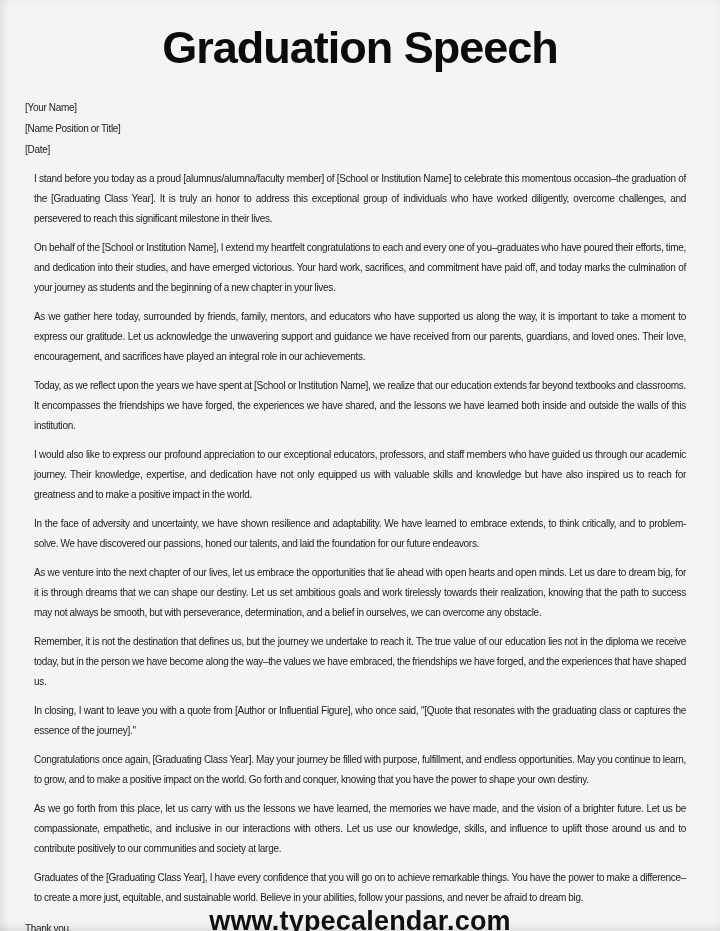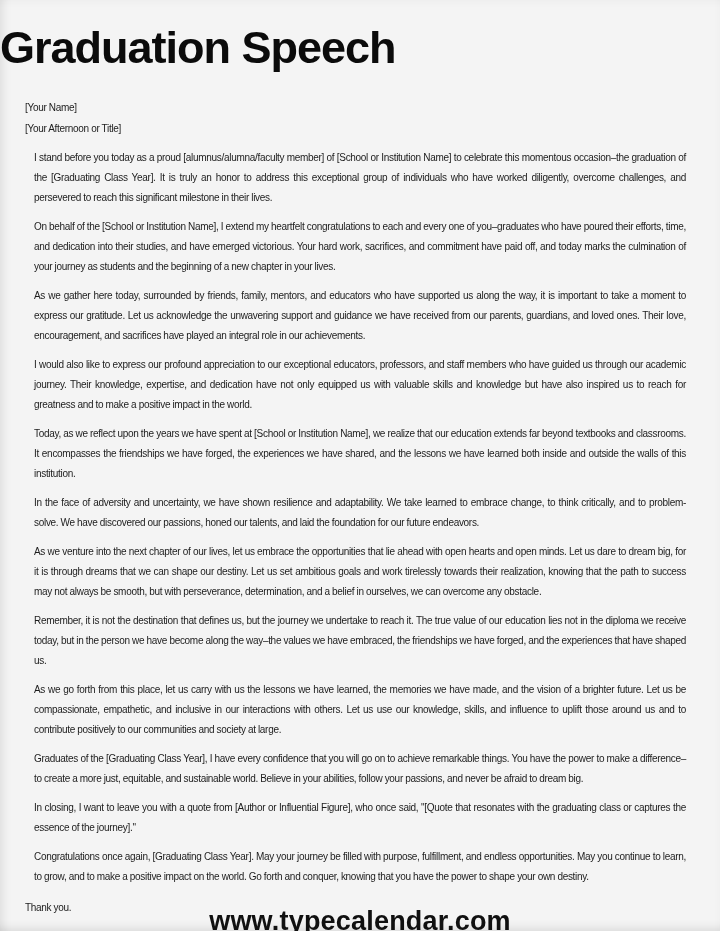--- a/index.html
+++ b/index.html
@@ -18,21 +18,21 @@
       color: #1c1c1c;
       box-shadow:
         inset 12px 0 10px -9px rgba(0,0,0,0.09),
         inset 0 -12px 10px -9px rgba(0,0,0,0.10),
         inset 0 10px 10px -9px rgba(0,0,0,0.04),
         inset -8px 0 8px -8px rgba(0,0,0,0.03);
     }
     .title {
       margin: 0;
       padding-top: 25px;
-      text-align: left;
+      text-align: center;
       font-size: 45px;
       line-height: 1;
       font-weight: 700;
       letter-spacing: -1px;
       color: #0b0b0b;
     }
     .content {
       padding: 0 25px;
       font-size: 10px;
       letter-spacing: -0.3px;
@@ -62,58 +62,59 @@
 <body>
 
 <div class="doc">
 
   <h1 class="title">Graduation Speech</h1>
 
   <div class="content">
 
     <div class="letterhead">
       <p>[Your Name]</p>
-      <p>[Your Afternoon or Title]</p>
+      <p>[Name Position or Title]</p>
+      <p>[Date]</p>
     </div>
 
 
     <div class="para">
       <p>I stand before you today as a proud [alumnus/alumna/faculty member] of [School or Institution Name] to celebrate this momentous occasion–the graduation of the [Graduating Class Year]. It is truly an honor to address this exceptional group of individuals who have worked diligently, overcome challenges, and persevered to reach this significant milestone in their lives.</p>
       <p>On behalf of the [School or Institution Name], I extend my heartfelt congratulations to each and every one of you–graduates who have poured their efforts, time, and dedication into their studies, and have emerged victorious. Your hard work, sacrifices, and commitment have paid off, and today marks the culmination of your journey as students and the beginning of a new chapter in your lives.</p>
     </div>
 
     <div class="para">
       <p>As we gather here today, surrounded by friends, family, mentors, and educators who have supported us along the way, it is important to take a moment to express our gratitude. Let us acknowledge the unwavering support and guidance we have received from our parents, guardians, and loved ones. Their love, encouragement, and sacrifices have played an integral role in our achievements.</p>
     </div>
 
     <div class="para">
+      <p>Today, as we reflect upon the years we have spent at [School or Institution Name], we realize that our education extends far beyond textbooks and classrooms. It encompasses the friendships we have forged, the experiences we have shared, and the lessons we have learned both inside and outside the walls of this institution.</p>
       <p>I would also like to express our profound appreciation to our exceptional educators, professors, and staff members who have guided us through our academic journey. Their knowledge, expertise, and dedication have not only equipped us with valuable skills and knowledge but have also inspired us to reach for greatness and to make a positive impact in the world.</p>
-      <p>Today, as we reflect upon the years we have spent at [School or Institution Name], we realize that our education extends far beyond textbooks and classrooms. It encompasses the friendships we have forged, the experiences we have shared, and the lessons we have learned both inside and outside the walls of this institution.</p>
     </div>
 
     <div class="para">
-      <p>In the face of adversity and uncertainty, we have shown resilience and adaptability. We take learned to embrace change, to think critically, and to problem-solve. We have discovered our passions, honed our talents, and laid the foundation for our future endeavors.</p>
+      <p>In the face of adversity and uncertainty, we have shown resilience and adaptability. We have learned to embrace extends, to think critically, and to problem-solve. We have discovered our passions, honed our talents, and laid the foundation for our future endeavors.</p>
     </div>
 
     <div class="para">
       <p>As we venture into the next chapter of our lives, let us embrace the opportunities that lie ahead with open hearts and open minds. Let us dare to dream big, for it is through dreams that we can shape our destiny. Let us set ambitious goals and work tirelessly towards their realization, knowing that the path to success may not always be smooth, but with perseverance, determination, and a belief in ourselves, we can overcome any obstacle.</p>
     </div>
 
     <div class="para">
       <p>Remember, it is not the destination that defines us, but the journey we undertake to reach it. The true value of our education lies not in the diploma we receive today, but in the person we have become along the way–the values we have embraced, the friendships we have forged, and the experiences that have shaped us.</p>
     </div>
 
     <div class="para">
-      <p>As we go forth from this place, let us carry with us the lessons we have learned, the memories we have made, and the vision of a brighter future. Let us be compassionate, empathetic, and inclusive in our interactions with others. Let us use our knowledge, skills, and influence to uplift those around us and to contribute positively to our communities and society at large.</p>
-      <p>Graduates of the [Graduating Class Year], I have every confidence that you will go on to achieve remarkable things. You have the power to make a difference–to create a more just, equitable, and sustainable world. Believe in your abilities, follow your passions, and never be afraid to dream big.</p>
+      <p>In closing, I want to leave you with a quote from [Author or Influential Figure], who once said, "[Quote that resonates with the graduating class or captures the essence of the journey]."</p>
+      <p>Congratulations once again, [Graduating Class Year]. May your journey be filled with purpose, fulfillment, and endless opportunities. May you continue to learn, to grow, and to make a positive impact on the world. Go forth and conquer, knowing that you have the power to shape your own destiny.</p>
     </div>
 
     <div class="para">
-      <p>In closing, I want to leave you with a quote from [Author or Influential Figure], who once said, "[Quote that resonates with the graduating class or captures the essence of the journey]."</p>
-      <p>Congratulations once again, [Graduating Class Year]. May your journey be filled with purpose, fulfillment, and endless opportunities. May you continue to learn, to grow, and to make a positive impact on the world. Go forth and conquer, knowing that you have the power to shape your own destiny.</p>
+      <p>As we go forth from this place, let us carry with us the lessons we have learned, the memories we have made, and the vision of a brighter future. Let us be compassionate, empathetic, and inclusive in our interactions with others. Let us use our knowledge, skills, and influence to uplift those around us and to contribute positively to our communities and society at large.</p>
+      <p>Graduates of the [Graduating Class Year], I have every confidence that you will go on to achieve remarkable things. You have the power to make a difference–to create a more just, equitable, and sustainable world. Believe in your abilities, follow your passions, and never be afraid to dream big.</p>
     </div>
 
     <div class="closing">
       <p>Thank you.</p>
 
     </div>
 
   </div>
 
   <div class="watermark">www.typecalendar.com</div>

